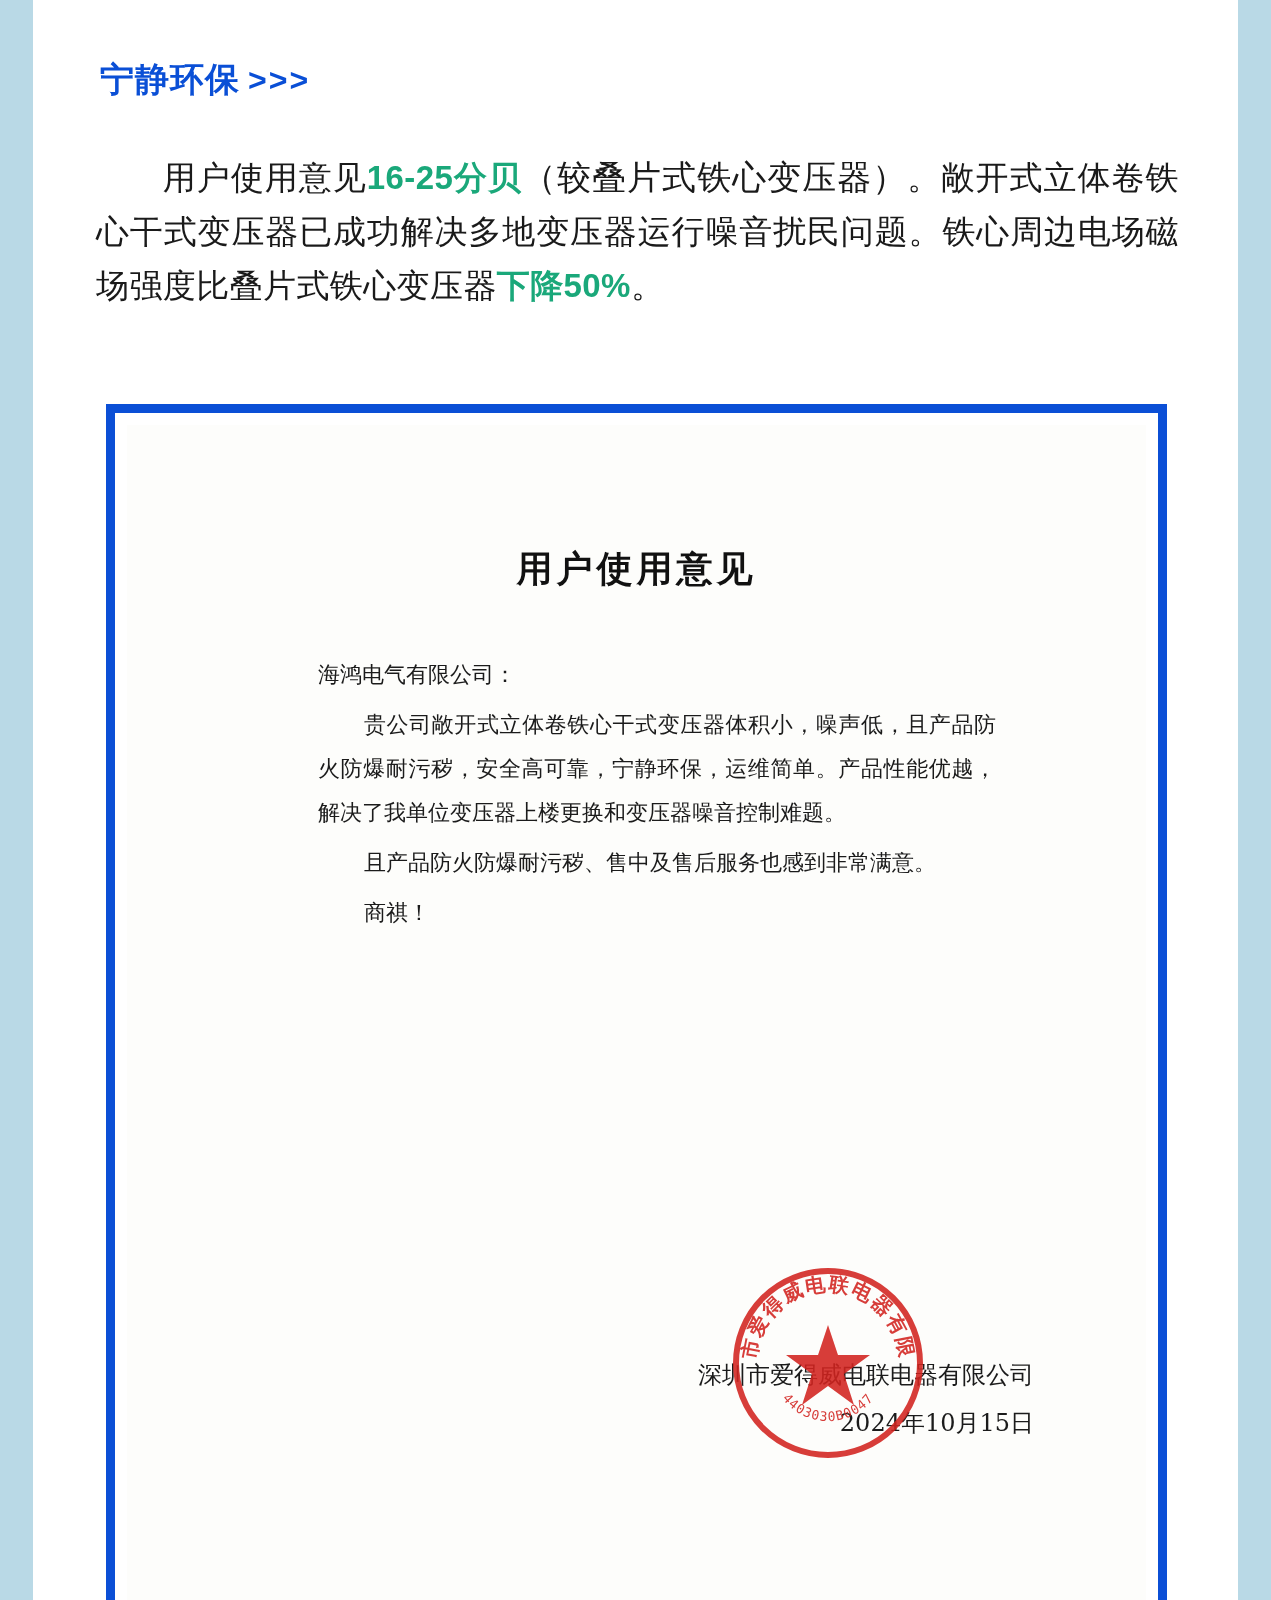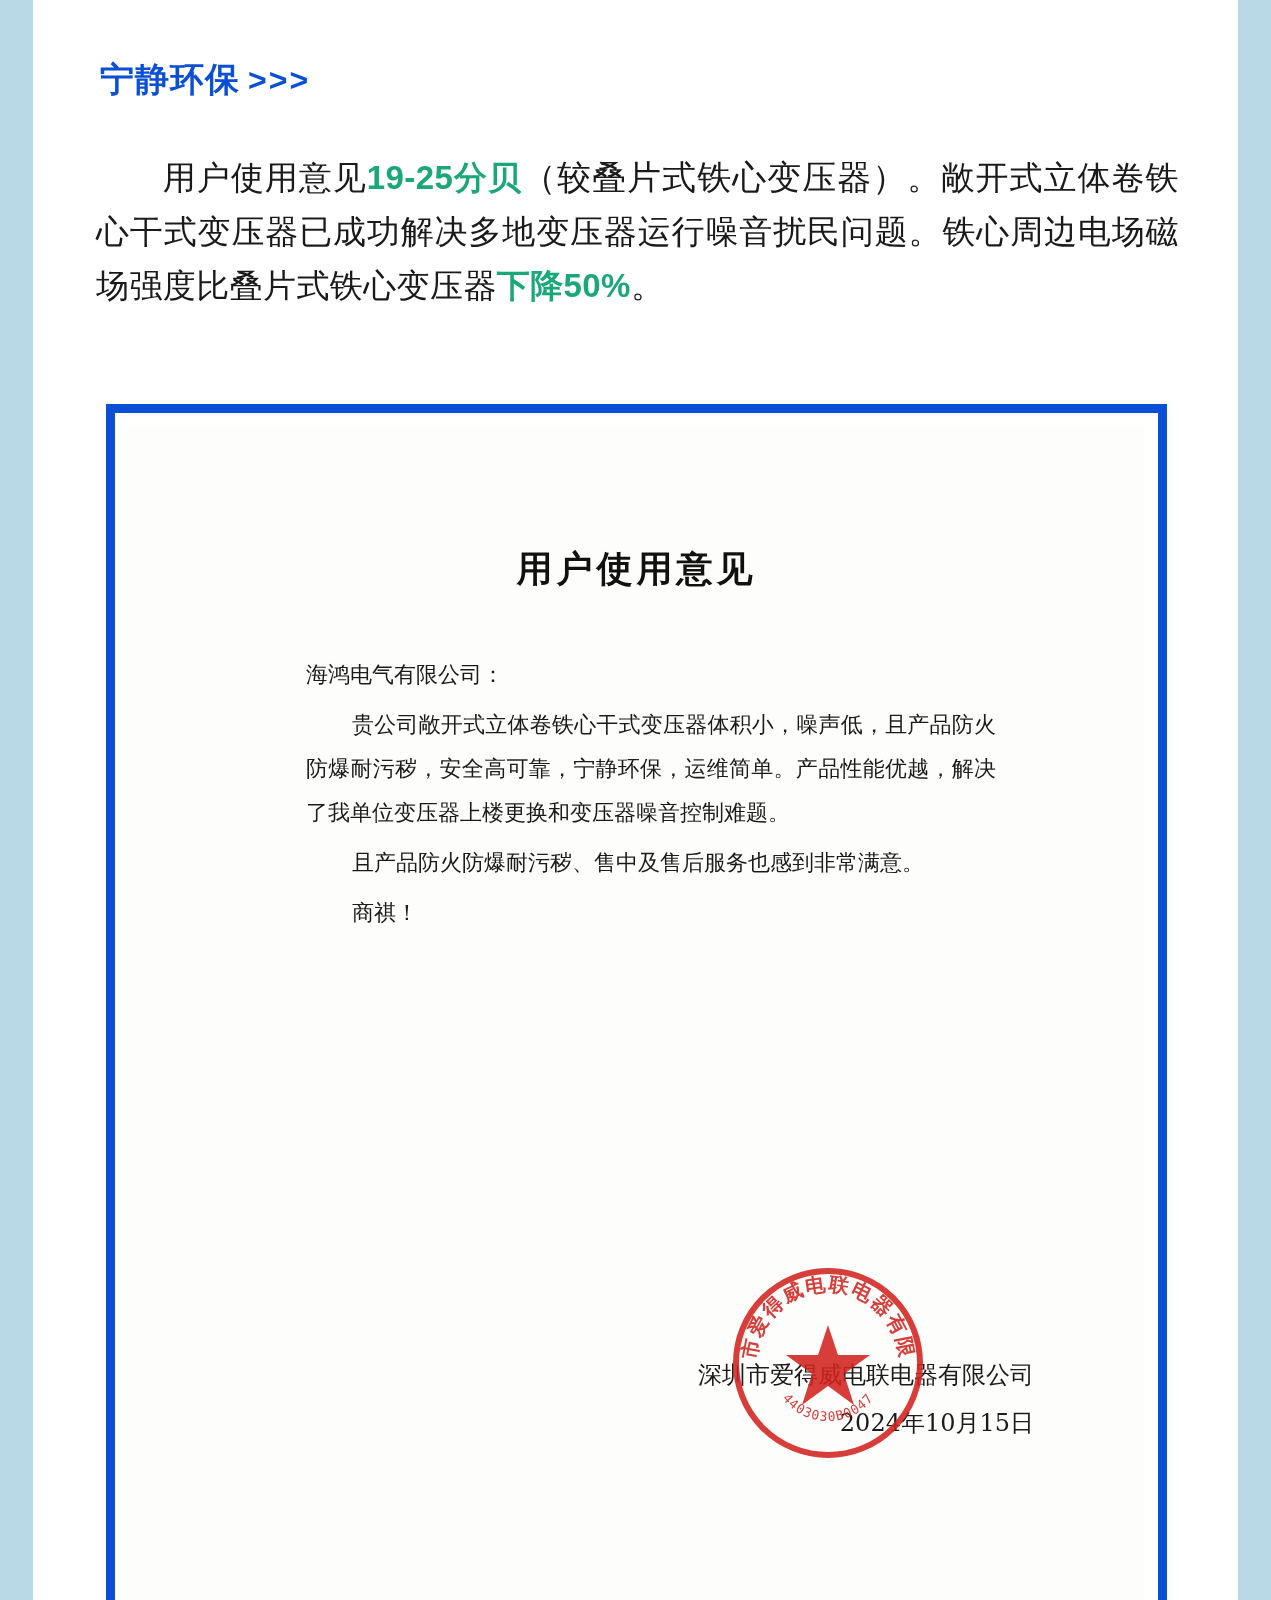--- a/index.html
+++ b/index.html
@@ -112,21 +112,21 @@
     position: absolute;
     left: 175px;
     right: 150px;
     top: 228px;
     font-family: "DejaVu Serif", "Liberation Serif", serif;
     font-size: 22px;
     line-height: 2.0;
     color: #1b1b1b;
     text-align: justify;
   }
-  .cert-body p { margin: 0 0 6px 4px; }
+  .cert-body p { margin: 0 0 6px 16px; }
   .cert-body p.ind { text-indent: 46px; }
 
   .cert-sign {
     position: absolute;
     right: 112px;
     bottom: 212px;
     text-align: right;
     font-family: "DejaVu Serif", "Liberation Serif", serif;
     font-size: 24px;
     line-height: 2.0;
@@ -155,21 +155,21 @@
 <div class="rail rail-right-inner"></div>
 
 <div class="page">
 
   <div class="section-head">
     <span class="title">宁静环保</span>
     <span class="chevrons">&gt;&gt;&gt;</span>
   </div>
 
   <div class="intro">
-    <span class="indent"></span><span>用户使用意见</span><span class="hl">19-25分贝</span><span class="small">（较叠片式铁心变压器）</span><span>。敞开式立体卷铁心干式变压器已成功解决多地变压器运行噪音扰民问题。铁心周边电场磁场强度比叠片式铁心变压器</span><span class="hl">下降50%</span><span>。</span>
+    <span class="indent"></span><span>用户使用意见</span><span class="hl">16-25分贝</span><span class="small">（较叠片式铁心变压器）</span><span>。敞开式立体卷铁心干式变压器已成功解决多地变压器运行噪音扰民问题。铁心周边电场磁场强度比叠片式铁心变压器</span><span class="hl">下降50%</span><span>。</span>
   </div>
 
   <div class="cert-frame">
     <div class="cert-inner">
 
       <div class="cert-title">用户使用意见</div>
 
       <div class="cert-body">
         <p>海鸿电气有限公司：</p>
         <p class="ind">贵公司敞开式立体卷铁心干式变压器体积小，噪声低，且产品防火防爆耐污秽，安全高可靠，宁静环保，运维简单。产品性能优越，解决了我单位变压器上楼更换和变压器噪音控制难题。</p>

